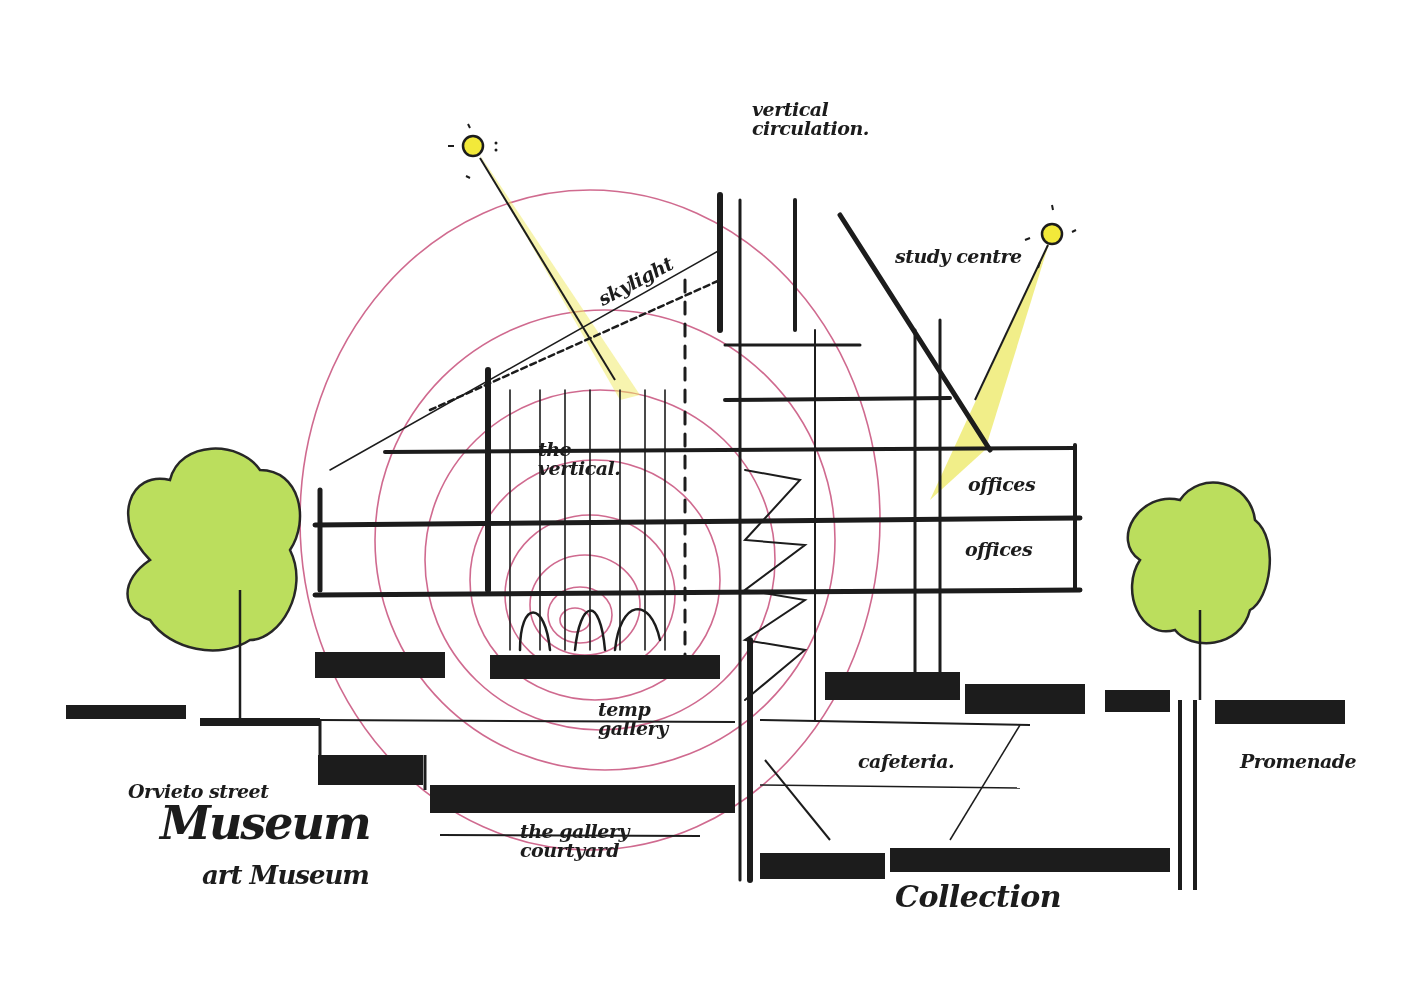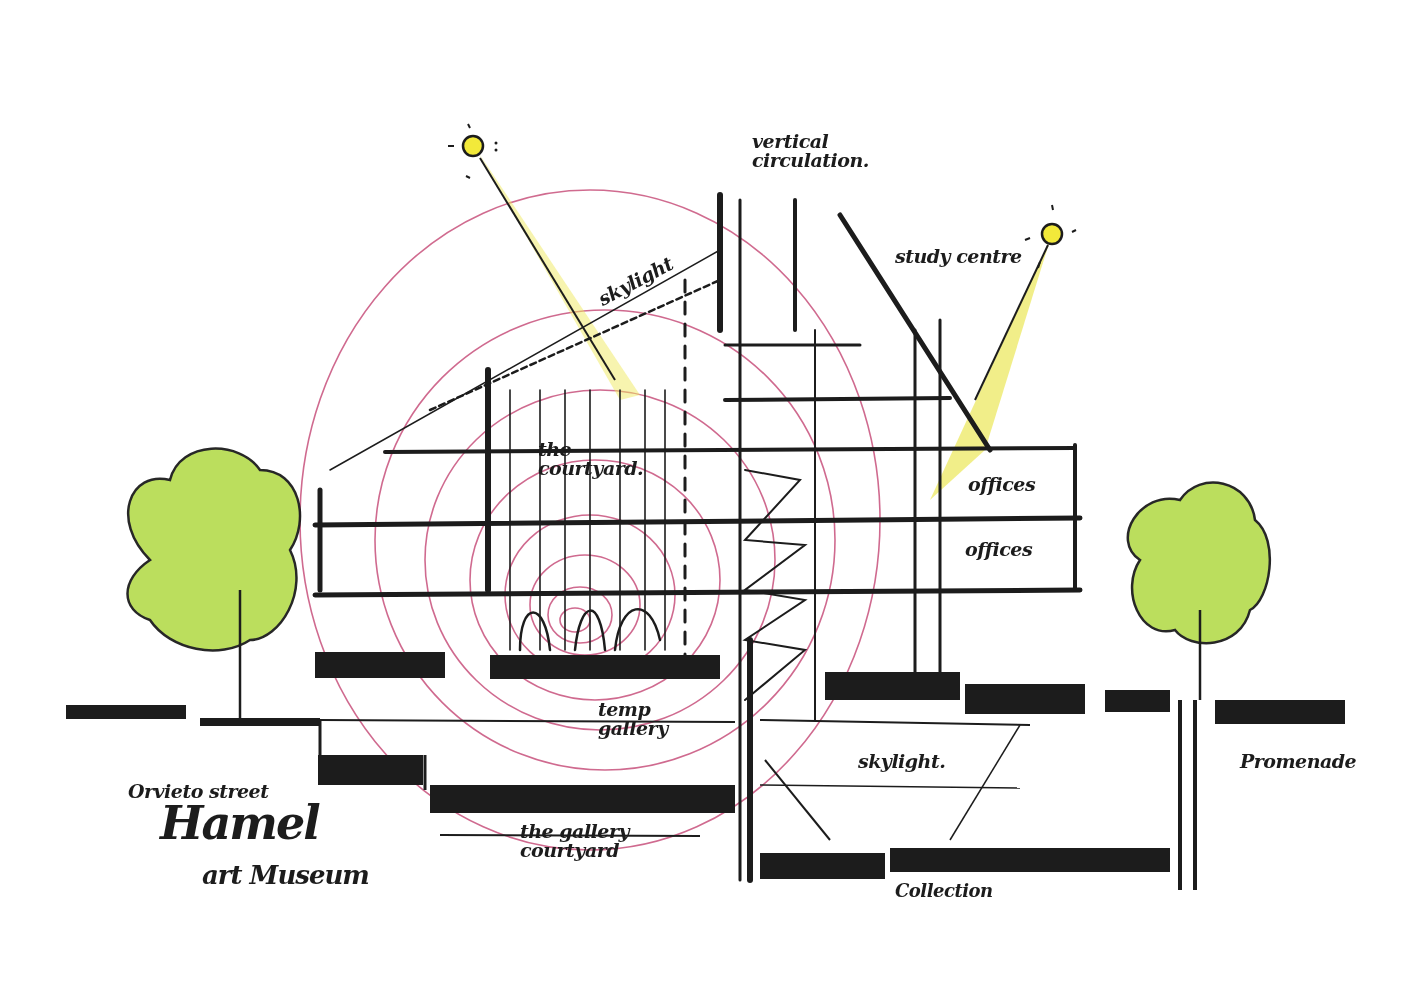--- a/index.html
+++ b/index.html
@@ -2,21 +2,21 @@
 <html><head>
 <meta charset="utf-8">
 <style>
   html, body { margin: 0; padding: 0; background: #ffffff; }
   body { width: 1412px; height: 1000px; overflow: hidden; position: relative;
          font-family: "DejaVu Sans", sans-serif; }
   #sketch { position: absolute; left: 0; top: 0; width: 1412px; height: 1000px; }
   .lbl { position: absolute; font-family: "DejaVu Serif", serif; font-style: italic;
          color: #1c1c1c; white-space: nowrap; line-height: 1; letter-spacing: -0.5px; }
   .lbl-sm { font-size: 19px; font-weight: bold; }
-  .lbl-md { font-size: 18px; font-weight: bold; }
+  .lbl-md { font-size: 30px; font-weight: bold; }
   .lbl-title { font-size: 46px; font-weight: bold; letter-spacing: -2px; }
   .lbl-sub { font-size: 26px; font-weight: bold; letter-spacing: -1px; margin-left: 34px; }
 </style>
 </head>
 <body>
 
 <div id="canvas">
 <svg id="sketch" viewBox="0 0 1412 1000" xmlns="http://www.w3.org/2000/svg">
 
   <g fill="none" stroke="#c0396a" stroke-width="1.6" opacity="0.75">
@@ -118,26 +118,26 @@
     <line x1="320" y1="720" x2="320" y2="755" stroke-width="3"></line>
     <line x1="425" y1="755" x2="425" y2="790" stroke-width="3"></line>
     <line x1="1180" y1="700" x2="1180" y2="890" stroke-width="4"></line>
     <line x1="1195" y1="700" x2="1195" y2="890" stroke-width="4"></line>
     <line x1="765" y1="760" x2="830" y2="840" stroke-width="2"></line>
     <line x1="1020" y1="725" x2="950" y2="840" stroke-width="1.5"></line>
   </g>
 </svg>
 </div>
 
-<div class="lbl lbl-sm" style="left:752px; top:100px; width:100px; white-space:normal;margin-top:32px;">vertical circulation.</div>
+<div class="lbl lbl-sm" style="left:752px; top:100px; width:100px; white-space:normal;">vertical circulation.</div>
 <div class="lbl lbl-sm" style="left:895px; top:247px;">study centre</div>
 <div class="lbl lbl-sm" style="left:595px; top:272px; transform:rotate(-28deg);">skylight</div>
-<div class="lbl lbl-sm" style="left:538px; top:440px; width:110px; white-space:normal;">the courtyard.</div>
+<div class="lbl lbl-sm" style="left:538px; top:440px; width:110px; white-space:normal;">the vertical.</div>
 <div class="lbl lbl-sm" style="left:968px; top:475px;">offices</div>
 <div class="lbl lbl-sm" style="left:965px; top:540px;">offices</div>
 <div class="lbl lbl-sm" style="left:128px; top:747px;margin-top:35px;">Orvieto street</div>
 <div class="lbl lbl-sm" style="left:598px; top:700px; width:60px; white-space:normal;">temp gallery</div>
 <div class="lbl lbl-sm" style="left:520px; top:822px; width:150px; white-space:normal;">the gallery courtyard</div>
-<div class="lbl lbl-sm" style="left:858px; top:752px;">skylight.</div>
+<div class="lbl lbl-sm" style="left:858px; top:752px;">cafeteria.</div>
 <div class="lbl lbl-md" style="left:895px; top:882px;">Collection</div>
 <div class="lbl lbl-sm" style="left:1240px; top:752px;">Promenade</div>
-<div class="lbl lbl-title" style="left:160px; top:800px;">Hamel</div>
+<div class="lbl lbl-title" style="left:160px; top:800px;">Museum</div>
 <div class="lbl lbl-sub" style="left:168px; top:862px;">art Museum</div>
 
 </body></html>

